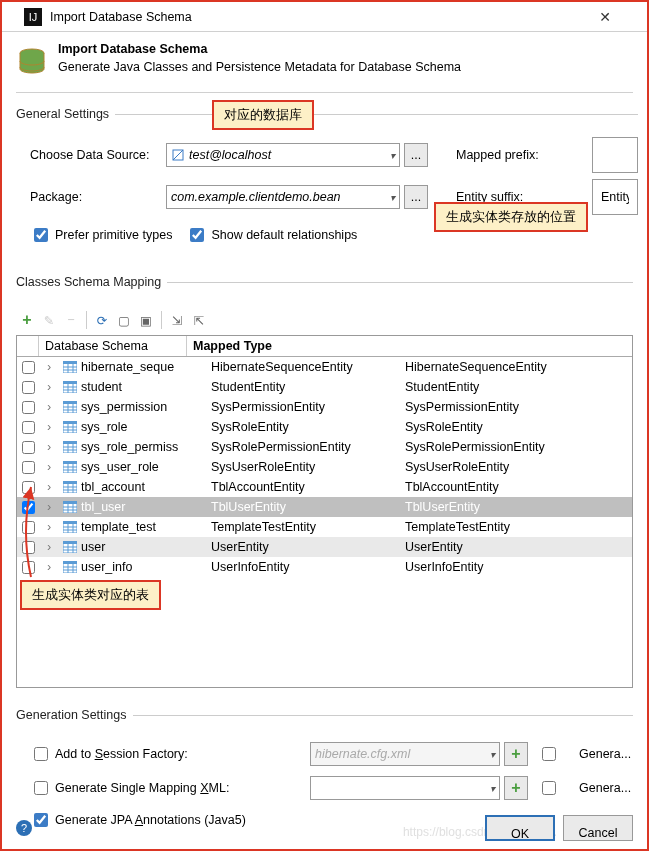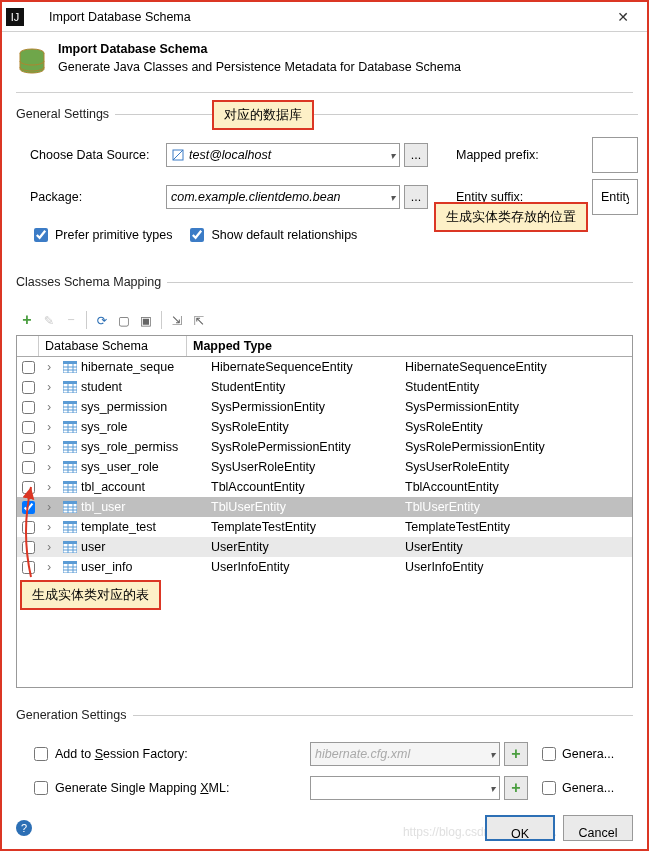--- a/index.html
+++ b/index.html
@@ -1,17 +1,17 @@
 <!DOCTYPE html>
 <html><head>
 <meta charset="utf-8">
 <style>
 * { box-sizing: border-box; font-family: "Segoe UI", Tahoma, sans-serif; font-size: 12.5px; }
 body { margin: 0; background: #fff; width: 649px; height: 851px; border: 2px solid #db3624; position: relative; overflow: hidden; }
-.titlebar { height: 30px; background: #fff; border-bottom: 1px solid #d0d0d0; display: flex; align-items: center; padding: 0 4px; gap: 17px; }
+.titlebar { height: 30px; background: #fff; border-bottom: 1px solid #d0d0d0; display: flex; align-items: center; padding: 0 22px; }
 .titlebar .app-icon { width: 18px; height: 18px; background: #111; color: #fff; text-align: center; line-height: 18px; font-size: 11px; margin-right: 8px; }
 .titlebar .title { flex: 1; }
 .titlebar .close { width: 40px; text-align: center; font-family: Arial; font-size: 14px; color: #333; }
 .content { padding: 0 14px 10px 14px; }
 .header { display: flex; align-items: flex-start; padding: 10px 0 14px 0; border-bottom: 1px solid #d0d0d0; }
 .header .db-icon { width: 32px; height: 32px; margin-right: 10px; margin-top: 4px; }
 .header .db-icon svg { width: 32px; height: 32px; }
 .header-text .h1 { font-weight: bold; margin-bottom: 4px; }
 fieldset { border: none; border-top: 1px solid #ccc; padding: 10px 0 0 0; margin: 14px 0 0 0; position: relative; }
 legend { padding: 0 6px 0 0; color: #222; background: #fff; }
@@ -49,21 +49,21 @@
 .td.col-chk input { width: 13px; height: 13px; }
 .td.col-exp { color: #777; text-align: center; cursor: pointer; }
 .td.col-schema { display: flex; align-items: center; gap: 4px; }
 .tbl-icon { width: 14px; height: 12px; display: inline-block; }
 .tbl-icon svg { width: 14px; height: 12px; }
 .tfill { height: 110px; }
 .gen-row { display: flex; align-items: center; margin: 10px 0 0 14px; }
 .gen-row .lbl { width: 280px; display: flex; align-items: center; gap: 4px; }
 .gen-row .combo { width: 190px; color: #aaa; background: #f5f5f5; }
 .gen-row .plus-btn { width: 24px; height: 24px; border: 1px solid #999; background: #eaeaea; margin-left: 4px; display: flex; align-items: center; justify-content: center; color: #4a9e3f; font-weight: bold; font-size: 16px; cursor: pointer; }
-.gen-right { margin-left: 10px; display: flex; align-items: center; gap: 3px; }
+.gen-right { margin-left: 10px; display: flex; align-items: center; gap: 20px; }
 .footer { position: absolute; bottom: 8px; left: 0; right: 0; display: flex; align-items: center; padding: 0 14px; }
 .help-icon { width: 16px; height: 16px; border-radius: 50%; background: #2c6fb5; color: #fff; text-align: center; line-height: 16px; font-size: 11px; }
 .footer-btns { margin-left: auto; display: flex; gap: 8px; }
 .btn { min-width: 70px; height: 26px; border: 1px solid #999; background: #eaeaea; padding: 10px 14px; cursor: pointer; }
 .btn.primary { border: 2px solid #2c6fb5; }
 .watermark { position: absolute; bottom: 10px; right: 90px; color: #e0e0e0; font-size: 12px; z-index: -1; }
 .u { text-decoration: underline; }
 .arrow-annot { position: absolute; }
 .arrow-annot svg { overflow: visible; }
 </style>
@@ -395,20 +395,26 @@
       </div>
       <div class="combo" style="background:#fff">
         <span class="arrow">▾</span>
       </div>
       <div class="plus-btn">+</div>
       <div class="gen-right chk">
         <input type="checkbox" style="">
           <span>Genera...</span>
       </div>
     </div>
+    <div class="gen-row">
+      <div class="lbl chk" style="width:400px">
+        <input type="checkbox" checked="" style="">
+          <span>Generate JPA <span class="u">A</span>nnotations (Java5)</span>
+      </div>
+    </div>
   </fieldset>
 </div>
 
 <div class="arrow-annot" style="top:480px; left:14px;">
   <svg width="30" height="100">
       <defs>
         <marker id="ah" markerWidth="8" markerHeight="8" refX="6" refY="3" orient="auto">
           <path d="M0,0 L6,3 L0,6 Z" fill="#db3624"></path>
         </marker>
       </defs>

